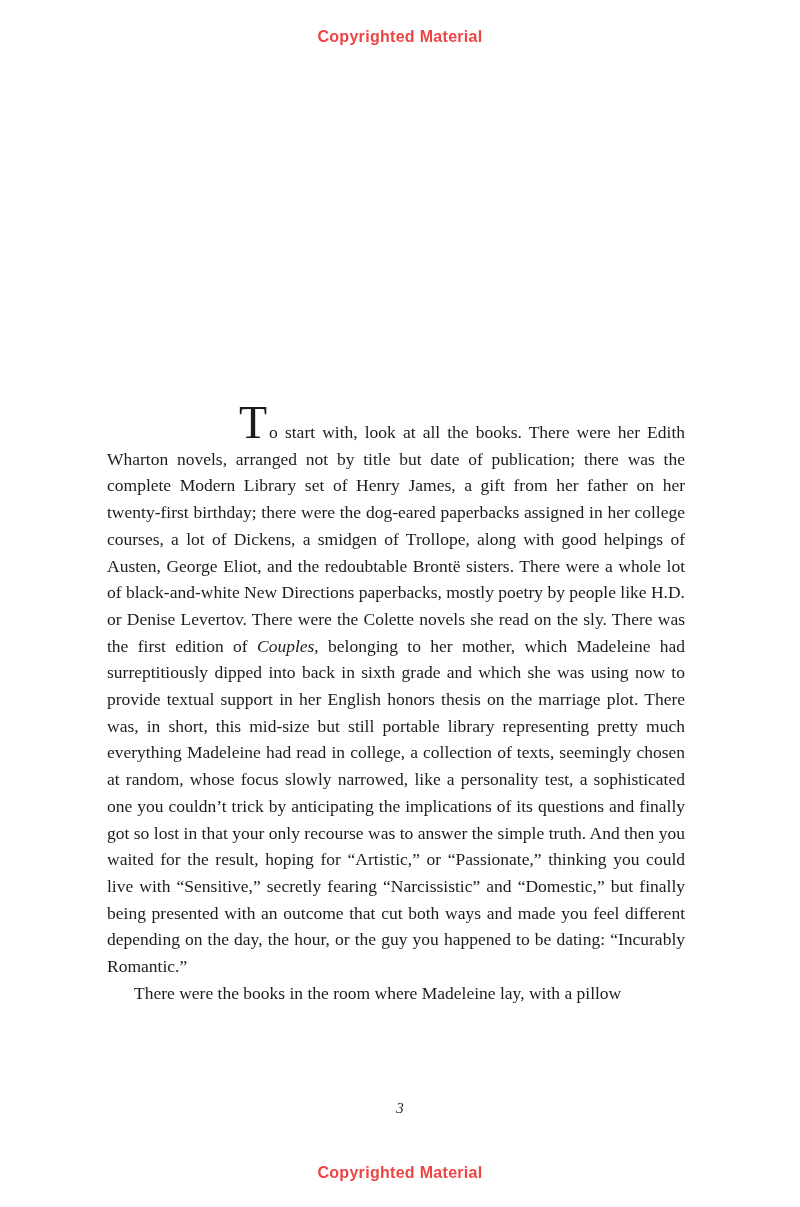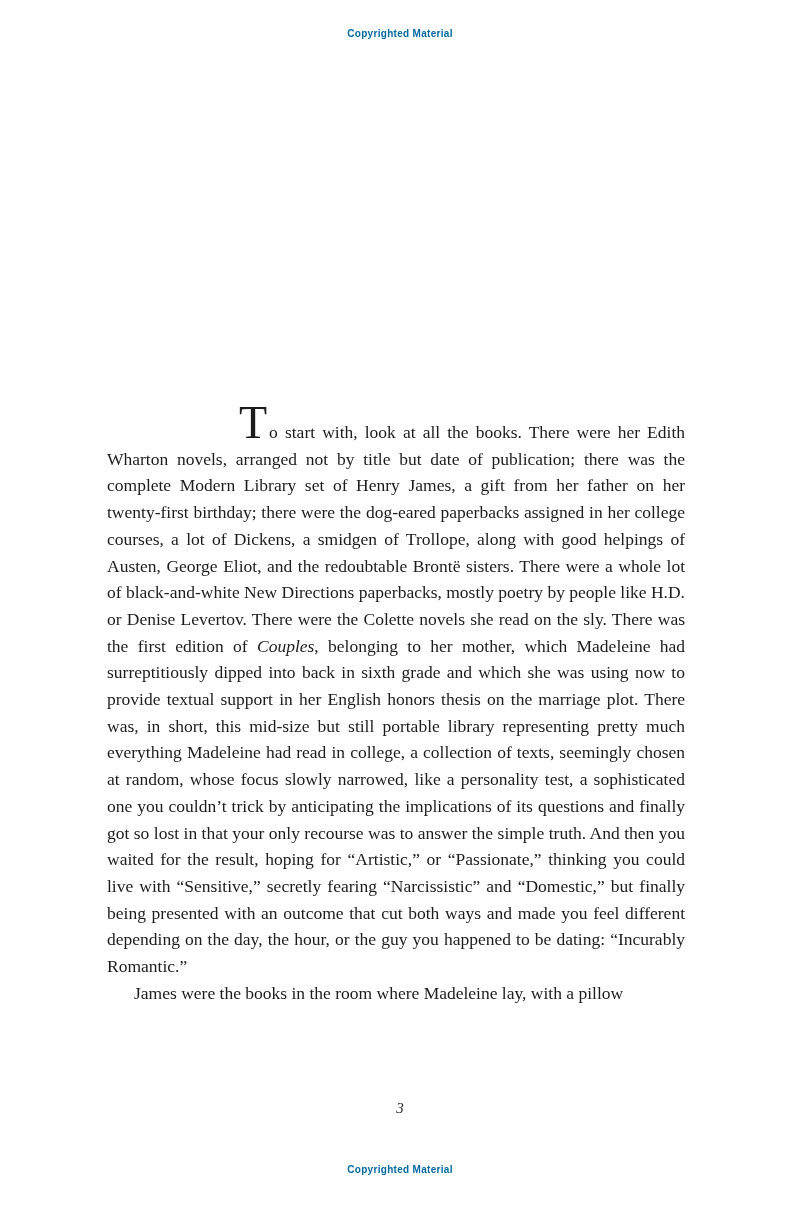--- a/index.html
+++ b/index.html
@@ -16,22 +16,22 @@
     overflow: hidden;
   }
 
   .copyright {
     position: absolute;
     left: 0;
     width: 100%;
     text-align: center;
     font-family: "Liberation Sans", sans-serif;
     font-weight: bold;
-    font-size: 10px;
-    color: #0369a1;
+    font-size: 16px;
+    color: #ef4444;
     letter-spacing: 0.3px;
   }
   .copyright.top { top: 28px; }
   .copyright.bottom { top: 1164px; }
 
   .text-block {
     position: absolute;
     left: 107px;
     top: 419px;
     width: 578px;
@@ -66,20 +66,20 @@
 </style>
 </head>
 <body>
 
 <div class="page">
 
   <div class="copyright top">Copyrighted Material</div>
 
   <div class="text-block">
     <p class="para1"><span class="dropcap">T</span><span>o start with, look at all the books. There were her Edith Wharton novels, arranged not by title but date of publication; there was the complete Modern Library set of Henry James, a gift from her father on her twenty-first birthday; there were the dog-eared paperbacks assigned in her college courses, a lot of Dickens, a smidgen of Trollope, along with good helpings of Austen, George Eliot, and the redoubtable Brontë sisters. There were a whole lot of black-and-white New Directions paperbacks, mostly poetry by people like H.D. or Denise Levertov. There were the Colette novels she read on the sly. There was the first edition of </span><span class="italic">Couples</span><span>, belonging to her mother, which Madeleine had surreptitiously dipped into back in sixth grade and which she was using now to provide textual support in her English honors thesis on the marriage plot. There was, in short, this mid-size but still portable library representing pretty much everything Madeleine had read in college, a collection of texts, seemingly chosen at random, whose focus slowly narrowed, like a personality test, a sophisticated one you couldn’t trick by anticipating the implications of its questions and finally got so lost in that your only recourse was to answer the simple truth. And then you waited for the result, hoping for “Artistic,” or “Passionate,” thinking you could live with “Sensitive,” secretly fearing “Narcissistic” and “Domestic,” but finally being presented with an outcome that cut both ways and made you feel different depending on the day, the hour, or the guy you happened to be dating: “Incurably Romantic.”</span></p>
-    <p class="para2">James were the books in the room where Madeleine lay, with a pillow</p>
+    <p class="para2">There were the books in the room where Madeleine lay, with a pillow</p>
   </div>
 
   <div class="page-number">3</div>
 
   <div class="copyright bottom">Copyrighted Material</div>
 
 </div>
 
 </body></html>

